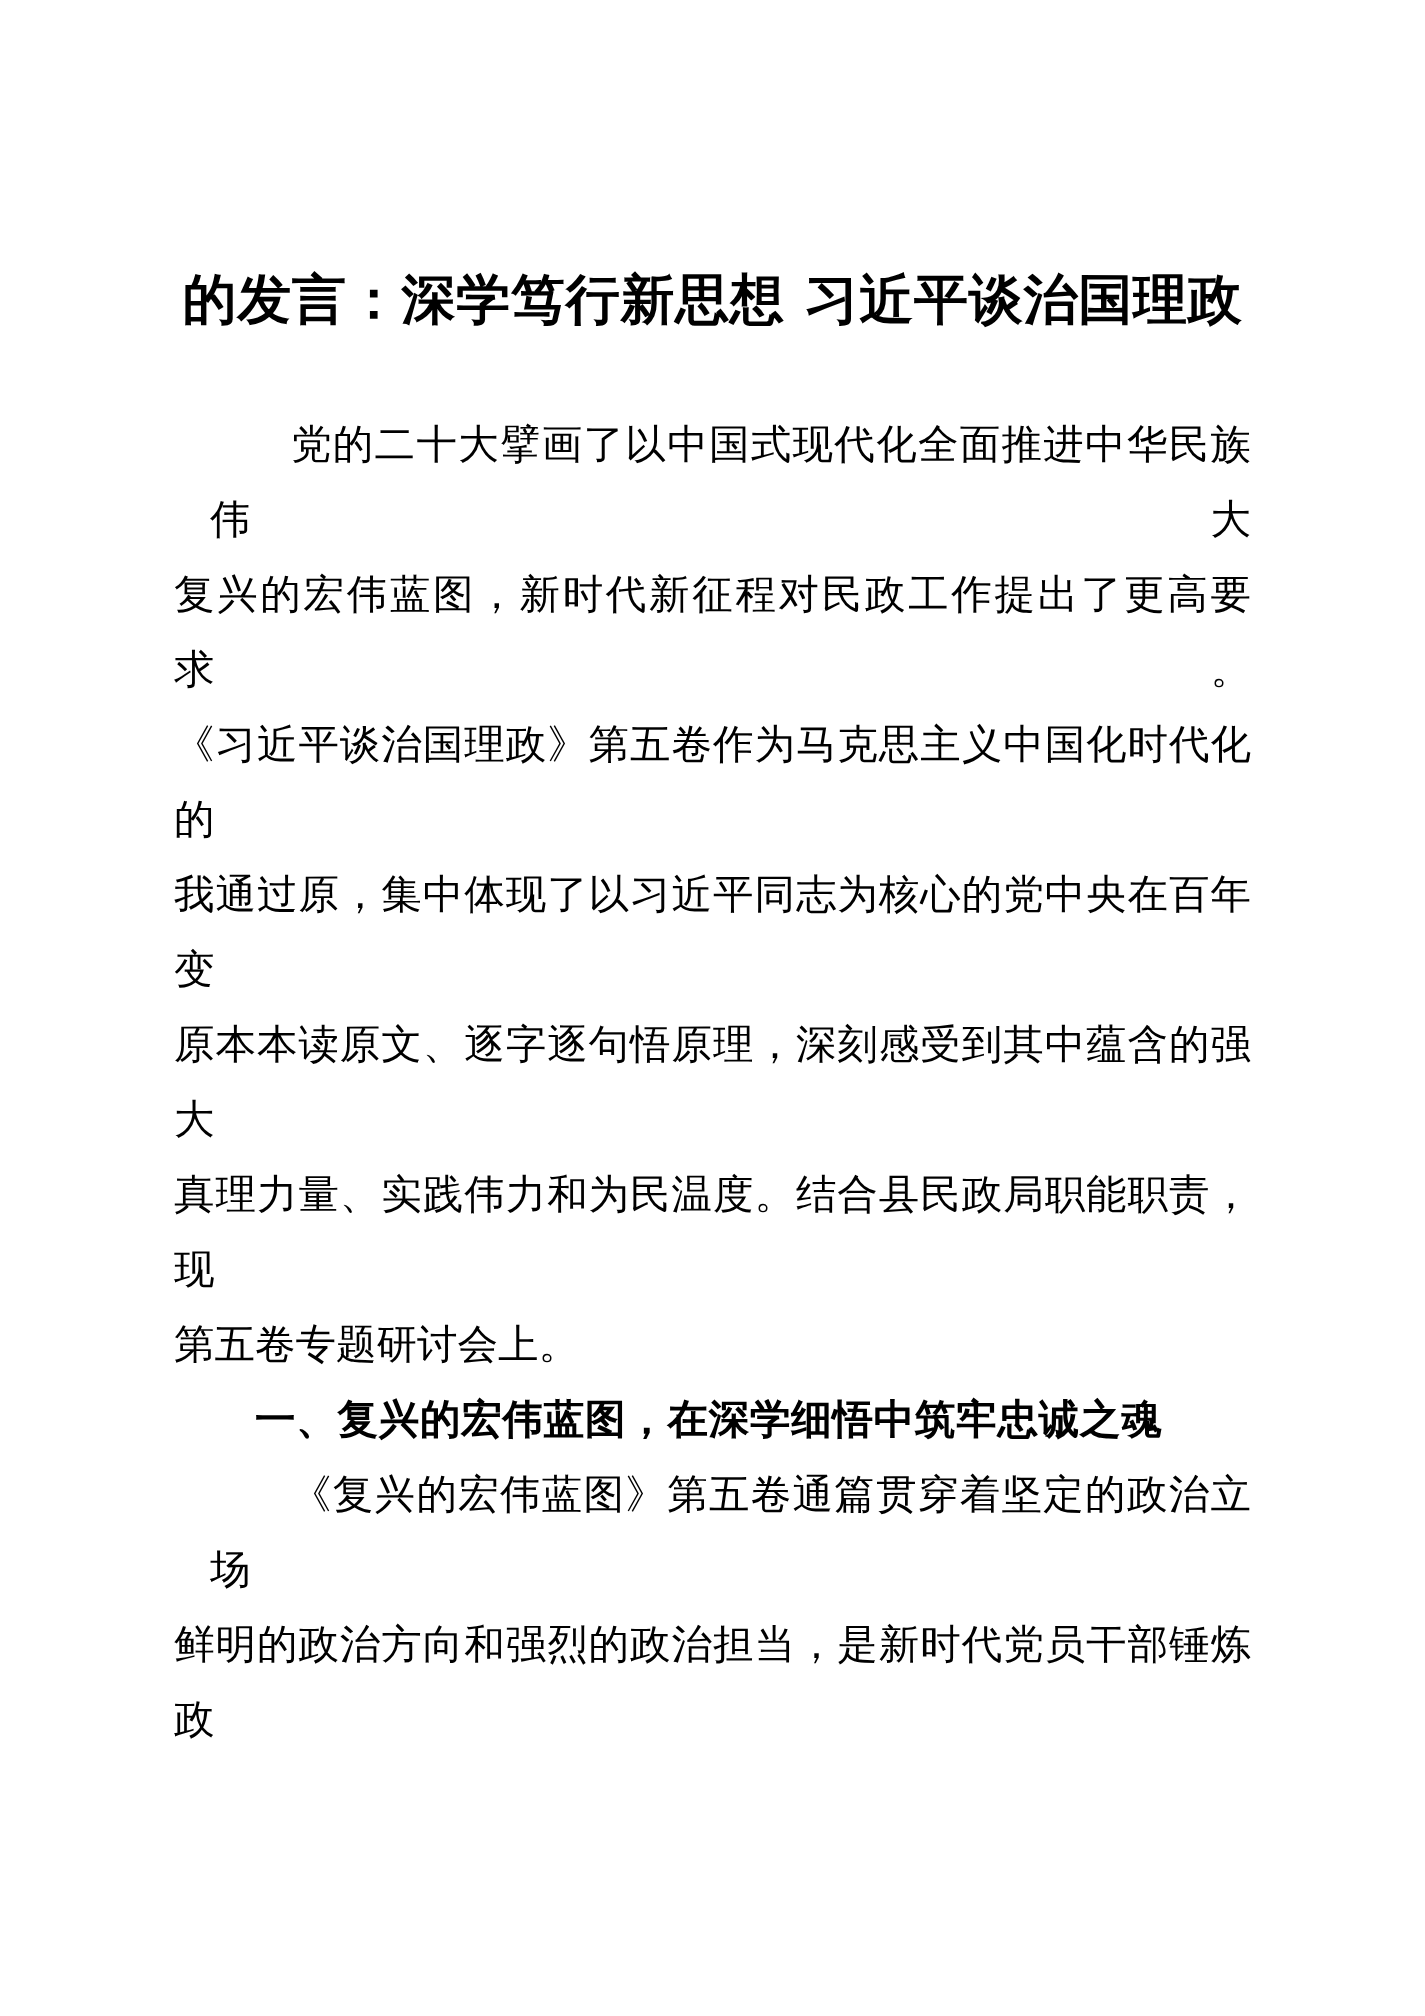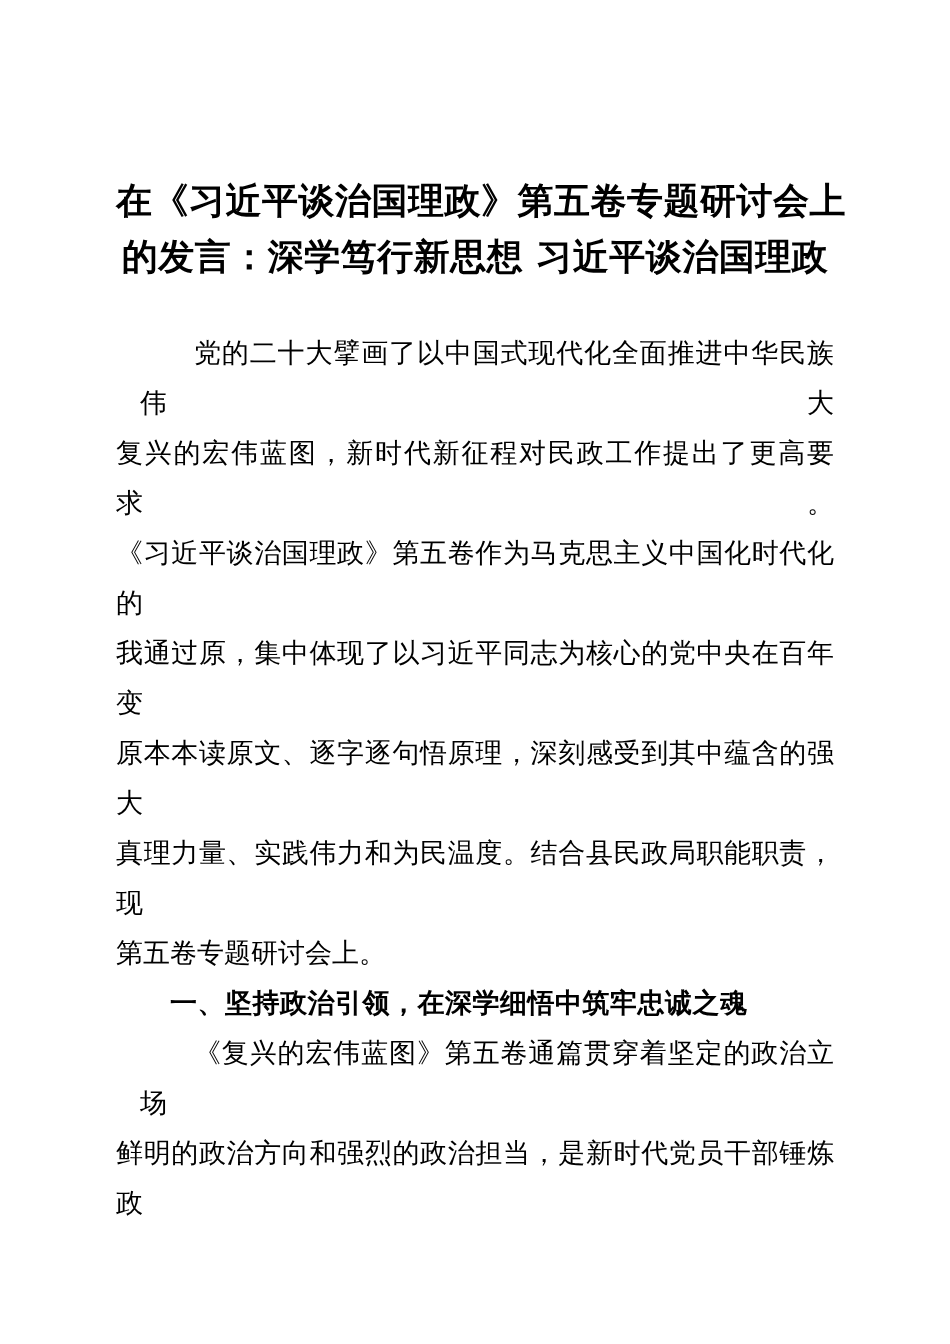--- a/index.html
+++ b/index.html
@@ -62,37 +62,36 @@
     text-indent: 2em;
     letter-spacing: 0.5px;
   }
 </style>
 </head>
 <body>
 
 <div class="page">
 
   <h1 class="title">
-      <div class="title-line">在《习近平谈治国理政》第五卷专题研讨会上</div>
       <div class="title-line">的发言：深学笃行新思想 习近平谈治国理政</div>
     </h1>
 
   <div class="body-text">
 
     <div class="paragraph">
         <div class="line indent">党的二十大擘画了以中国式现代化全面推进中华民族伟大</div>
         <div class="line">复兴的宏伟蓝图，新时代新征程对民政工作提出了更高要求。</div>
         <div class="line">《习近平谈治国理政》第五卷作为马克思主义中国化时代化的</div>
         <div class="line">我通过原，集中体现了以习近平同志为核心的党中央在百年变</div>
         <div class="line">原本本读原文、逐字逐句悟原理，深刻感受到其中蕴含的强大</div>
         <div class="line">真理力量、实践伟力和为民温度。结合县民政局职能职责，现</div>
         <div class="line last-line">第五卷专题研讨会上。</div>
       </div>
 
-    <div class="heading">一、坚持政治引领，在深学细悟中筑牢忠诚之魂</div>
+    <div class="heading">一、复兴的宏伟蓝图，在深学细悟中筑牢忠诚之魂</div>
 
     <div class="paragraph">
         <div class="line indent">《复兴的宏伟蓝图》第五卷通篇贯穿着坚定的政治立场</div>
         <div class="line">鲜明的政治方向和强烈的政治担当，是新时代党员干部锤炼政</div>
       </div>
 
   </div>
 </div>
 
 </body></html>

